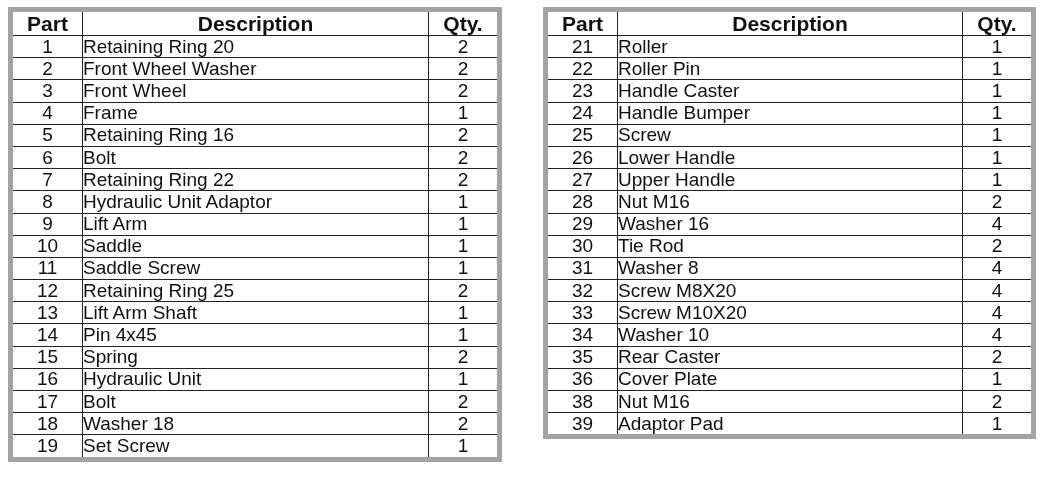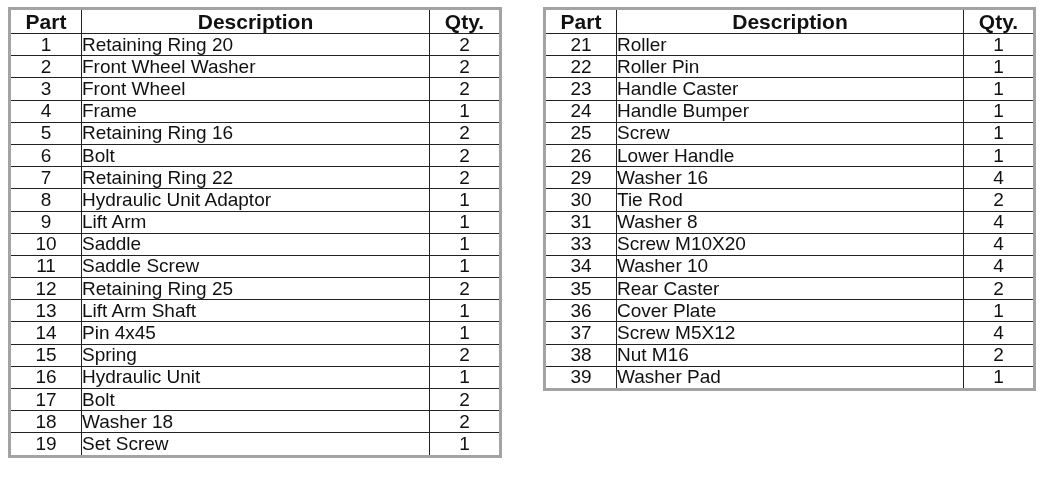--- a/index.html
+++ b/index.html
@@ -1,19 +1,19 @@
 <!DOCTYPE html>
 <html><head>
   <meta charset="utf-8">
   <style>
     html, body { margin: 0; padding: 0; background: #ffffff; }
     body { width: 1044px; height: 503px; position: relative; overflow: hidden;
            font-family: "Liberation Sans", sans-serif; color: #111; }
     table.parts { position: absolute; border-collapse: collapse; table-layout: fixed;
-                  border: 3px solid #a3a3a3; }
+                  border: 5px solid #a3a3a3; }
     table.parts th, table.parts td { border: 1.5px solid #222; padding: 0; height: 21.2px;
                   line-height: 20px; font-size: 19px; white-space: nowrap; overflow: hidden; }
     table.parts th { font-weight: bold; font-size: 21px; height: 23px; text-align: center; }
     td.num, td.qty { text-align: center; }
     td.desc { text-align: left; padding-left: 3px; }
     #tbl-left { left: 8px; top: 7px; width: 494px; }
     #tbl-right { left: 543px; top: 7px; width: 493px; }
     col.c-part { width: 72px; }
     col.c-qty { width: 71px; }
   </style>
@@ -170,63 +170,73 @@
         <td class="num">25</td>
         <td class="desc">Screw</td>
         <td class="qty">1</td>
       </tr>
       <tr>
         <td class="num">26</td>
         <td class="desc">Lower Handle</td>
         <td class="qty">1</td>
       </tr>
       <tr>
+        <td class="num">27</td>
+        <td class="desc">Upper Handle</td>
+        <td class="qty">1</td>
+      </tr>
+      <tr>
+        <td class="num">28</td>
+        <td class="desc">Nut M16</td>
+        <td class="qty">2</td>
+      </tr>
+      <tr>
         <td class="num">29</td>
         <td class="desc">Washer 16</td>
         <td class="qty">4</td>
       </tr>
       <tr>
         <td class="num">30</td>
         <td class="desc">Tie Rod</td>
         <td class="qty">2</td>
       </tr>
       <tr>
         <td class="num">31</td>
         <td class="desc">Washer 8</td>
         <td class="qty">4</td>
       </tr>
       <tr>
+        <td class="num">32</td>
+        <td class="desc">Screw M8X20</td>
+        <td class="qty">4</td>
+      </tr>
+      <tr>
         <td class="num">33</td>
         <td class="desc">Screw M10X20</td>
         <td class="qty">4</td>
       </tr>
       <tr>
         <td class="num">34</td>
         <td class="desc">Washer 10</td>
         <td class="qty">4</td>
       </tr>
       <tr>
         <td class="num">35</td>
         <td class="desc">Rear Caster</td>
         <td class="qty">2</td>
       </tr>
       <tr>
         <td class="num">36</td>
         <td class="desc">Cover Plate</td>
         <td class="qty">1</td>
       </tr>
       <tr>
-        <td class="num">37</td>
-        <td class="desc">Screw M5X12</td>
-        <td class="qty">4</td>
-      </tr>
-      <tr>
         <td class="num">38</td>
         <td class="desc">Nut M16</td>
         <td class="qty">2</td>
       </tr>
       <tr>
         <td class="num">39</td>
-        <td class="desc">Washer Pad</td>
+        <td class="desc">Adaptor Pad</td>
         <td class="qty">1</td>
       </tr>
     </tbody>
 </table>
 
 </body></html>

